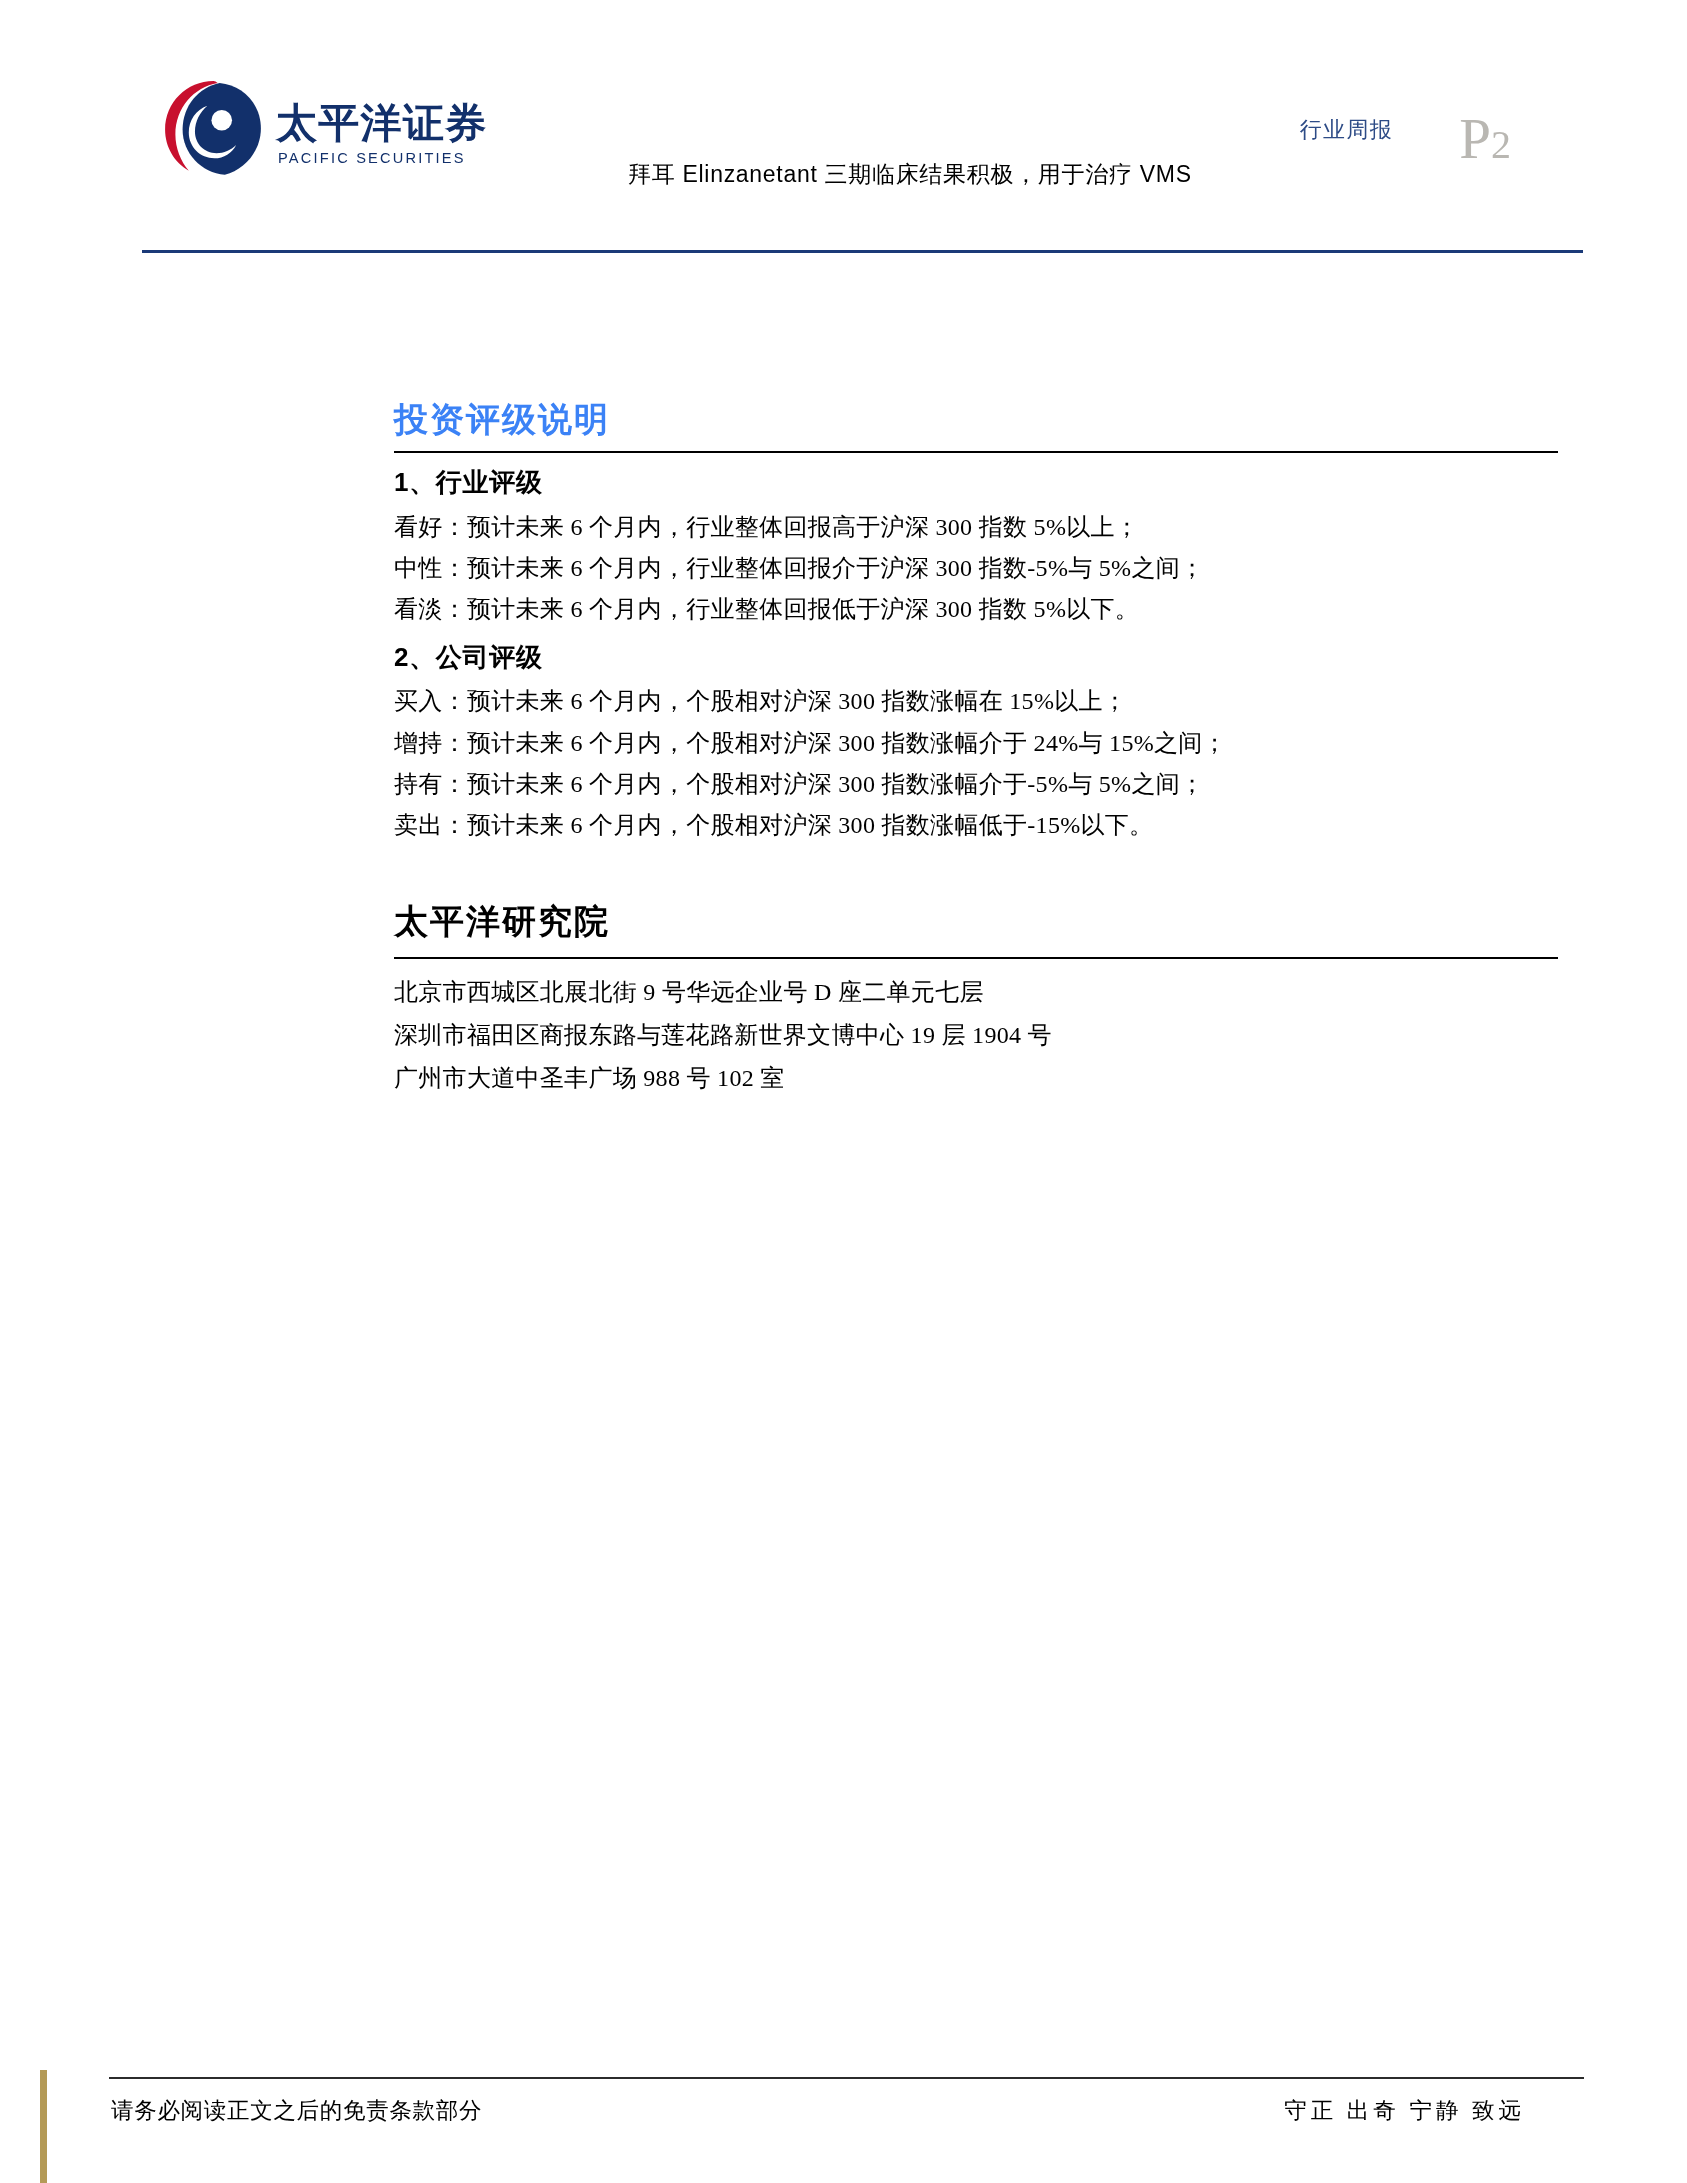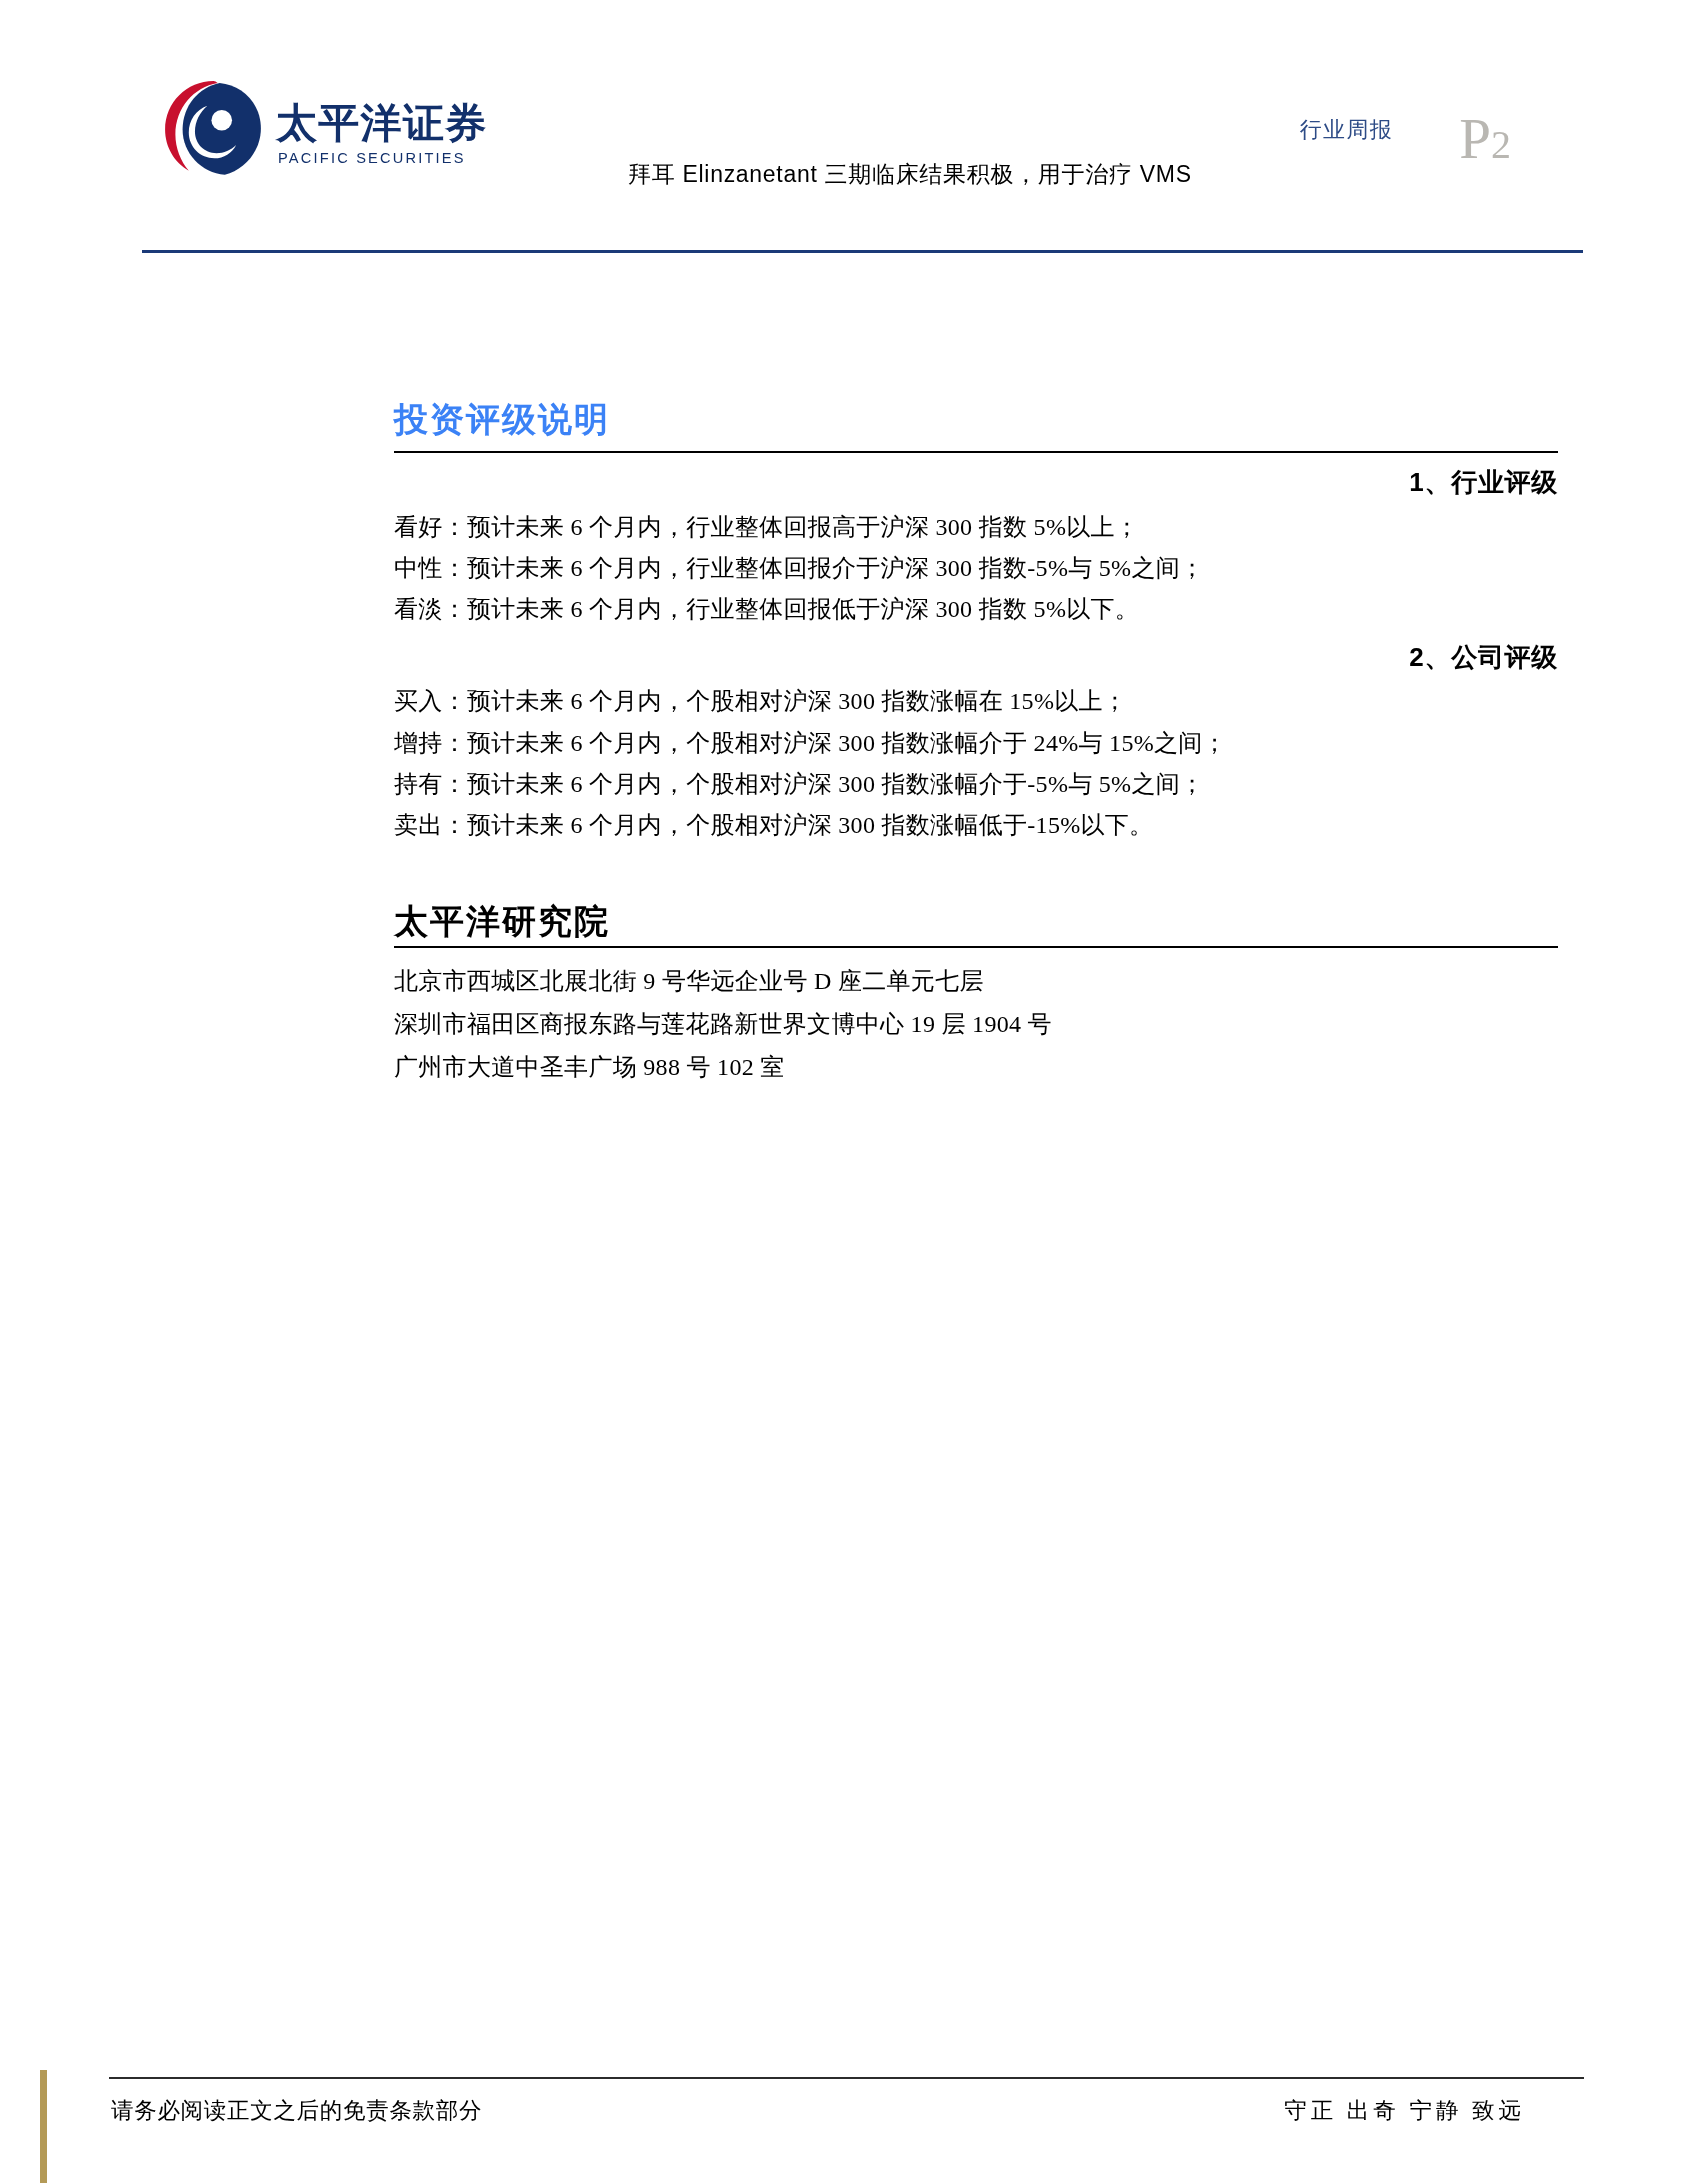--- a/index.html
+++ b/index.html
@@ -135,38 +135,37 @@
     background: #000000;
     margin: 0 0 12px 0;
   }
   .sub-head {
     font-family: "Liberation Sans", sans-serif;
     font-size: 26px;
     font-weight: bold;
     letter-spacing: 0.7px;
     color: #000000;
     margin: 9.3px 0 6.6px 0;
-    text-align: right;
   }
   .para {
     font-family: "Liberation Serif", serif;
     font-size: 24px;
     line-height: 1.72;
     color: #000000;
     letter-spacing: 0.3px;
     white-space: nowrap;
   }
   .gap-lg { height: 53px; }
 
   .addr-title {
     font-family: Liberation Mono, monospace;
     font-size: 34px;
     font-weight: bold;
     letter-spacing: 2px;
-    margin: 0 0 1px 0;
+    margin: 0 0 12px 0;
   }
   .addr-line {
     font-family: "Liberation Serif", serif;
     font-size: 24px;
     line-height: 1.78;
     letter-spacing: 0.3px;
     white-space: nowrap;
   }
 
   

